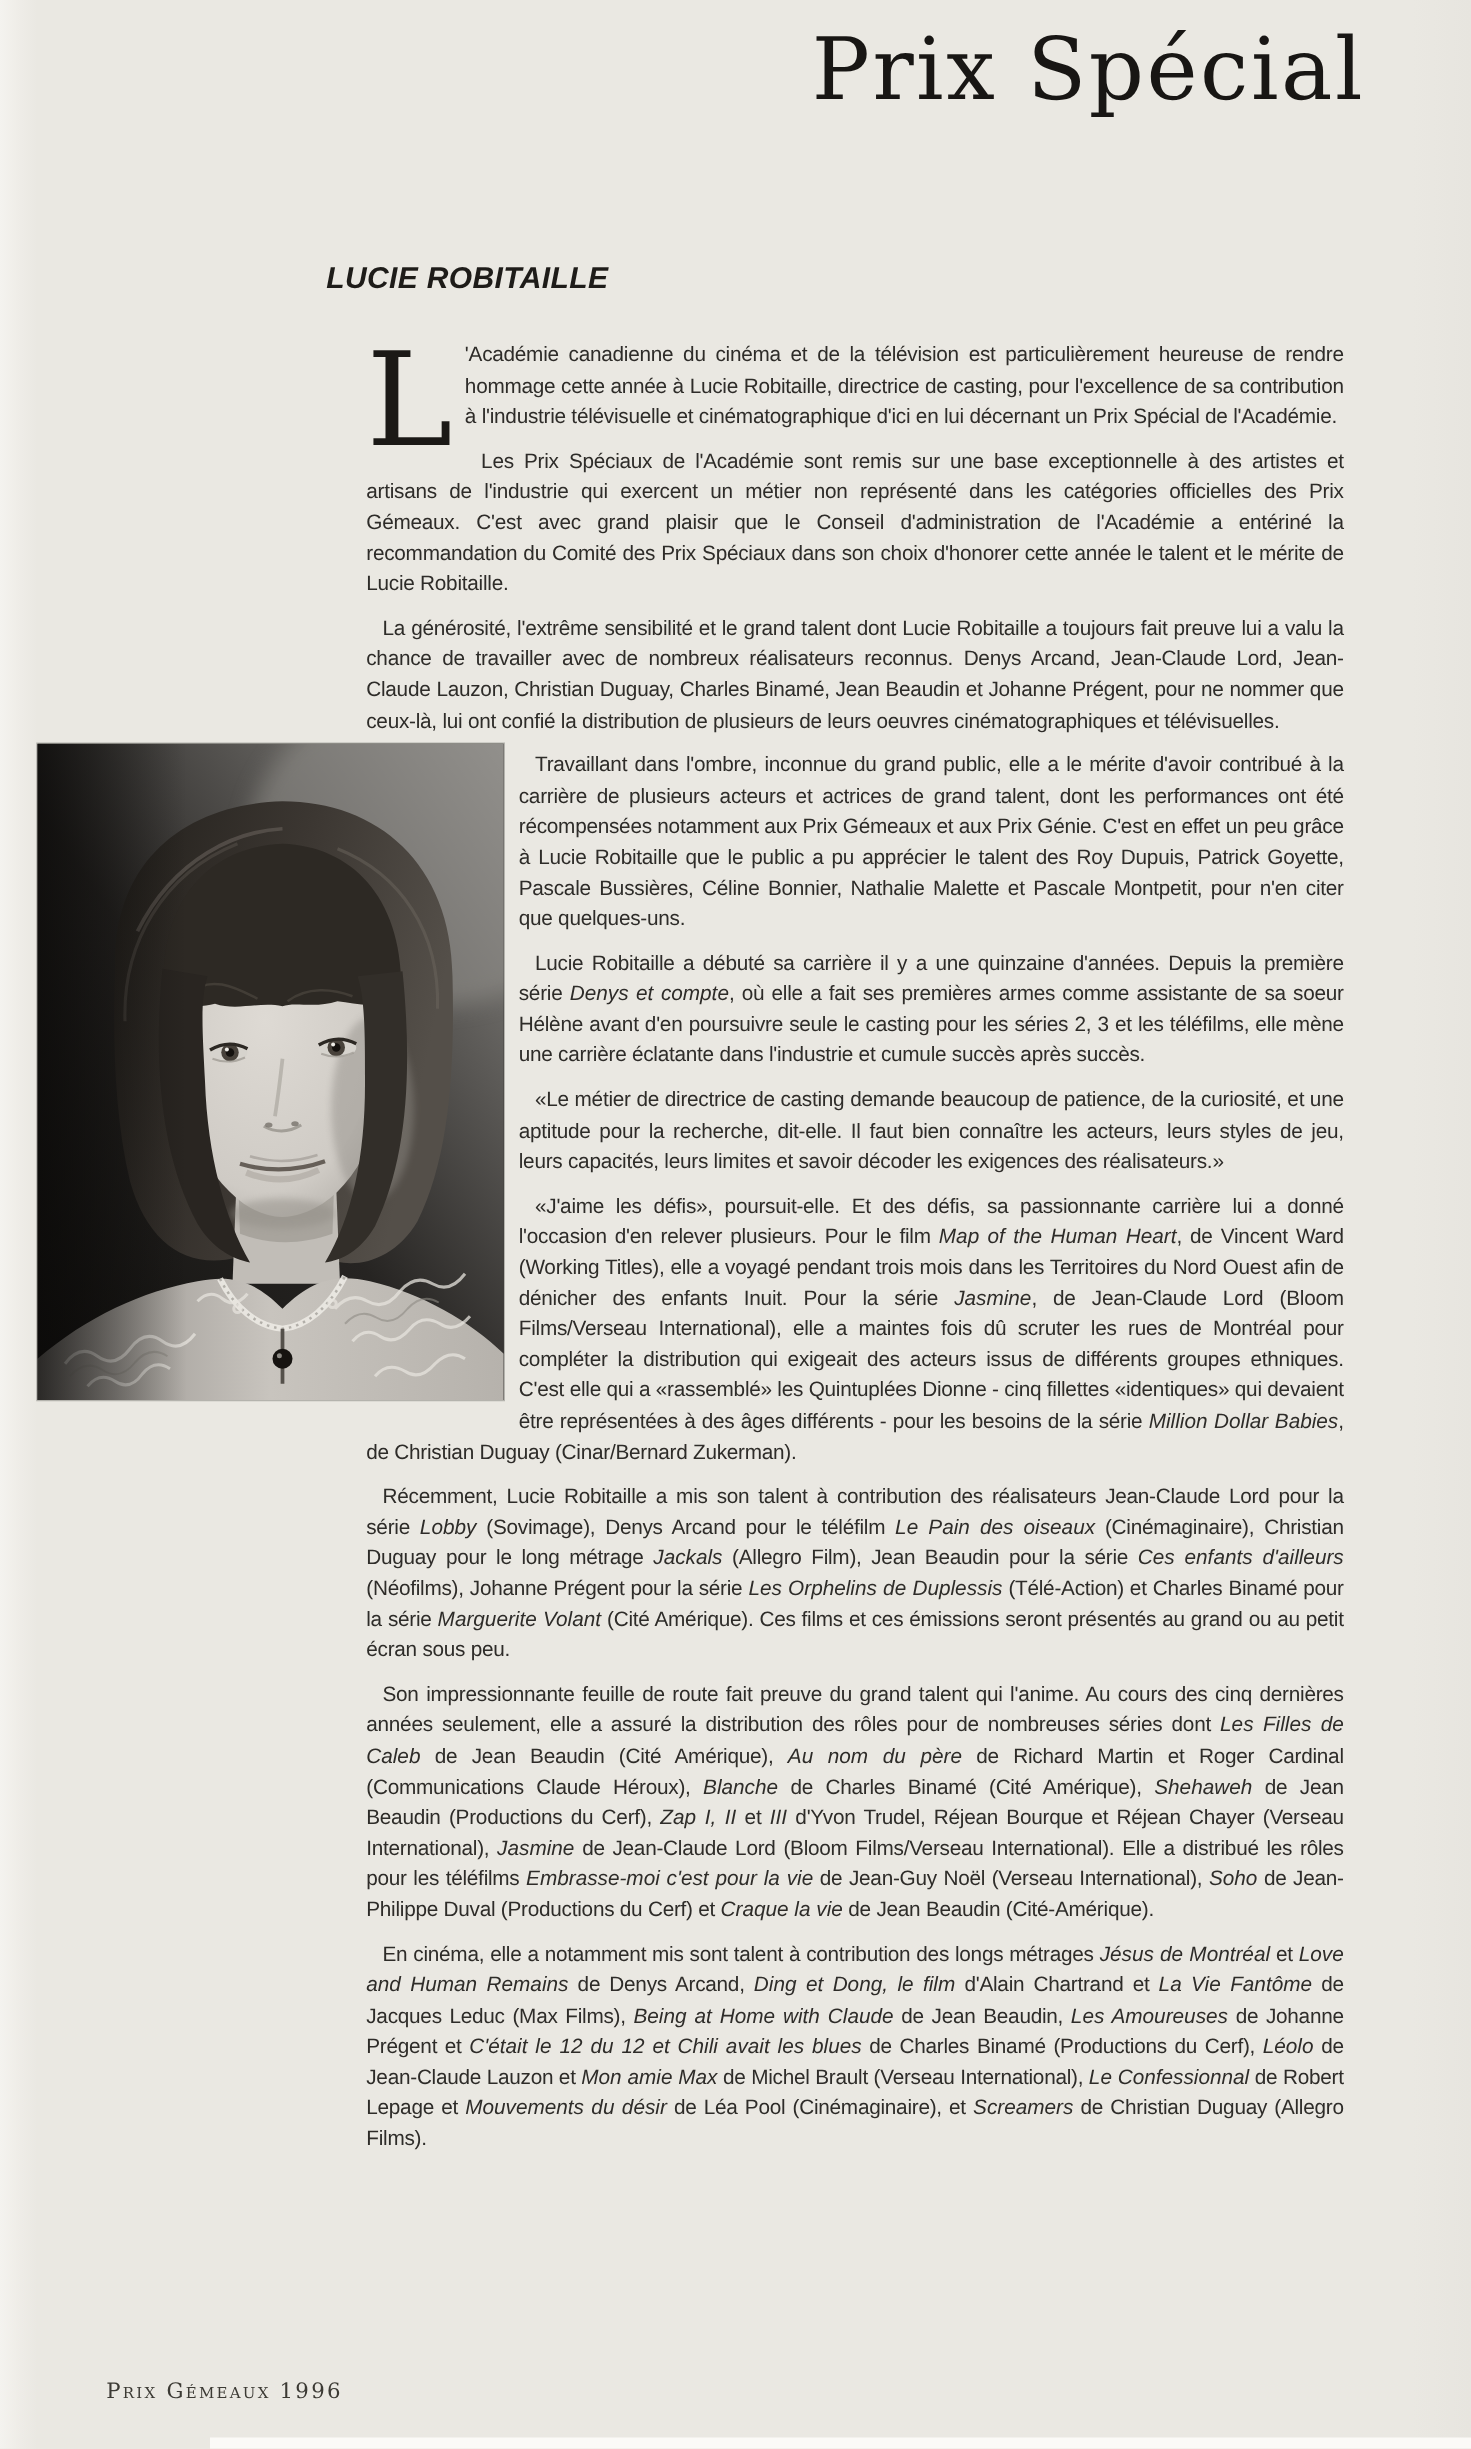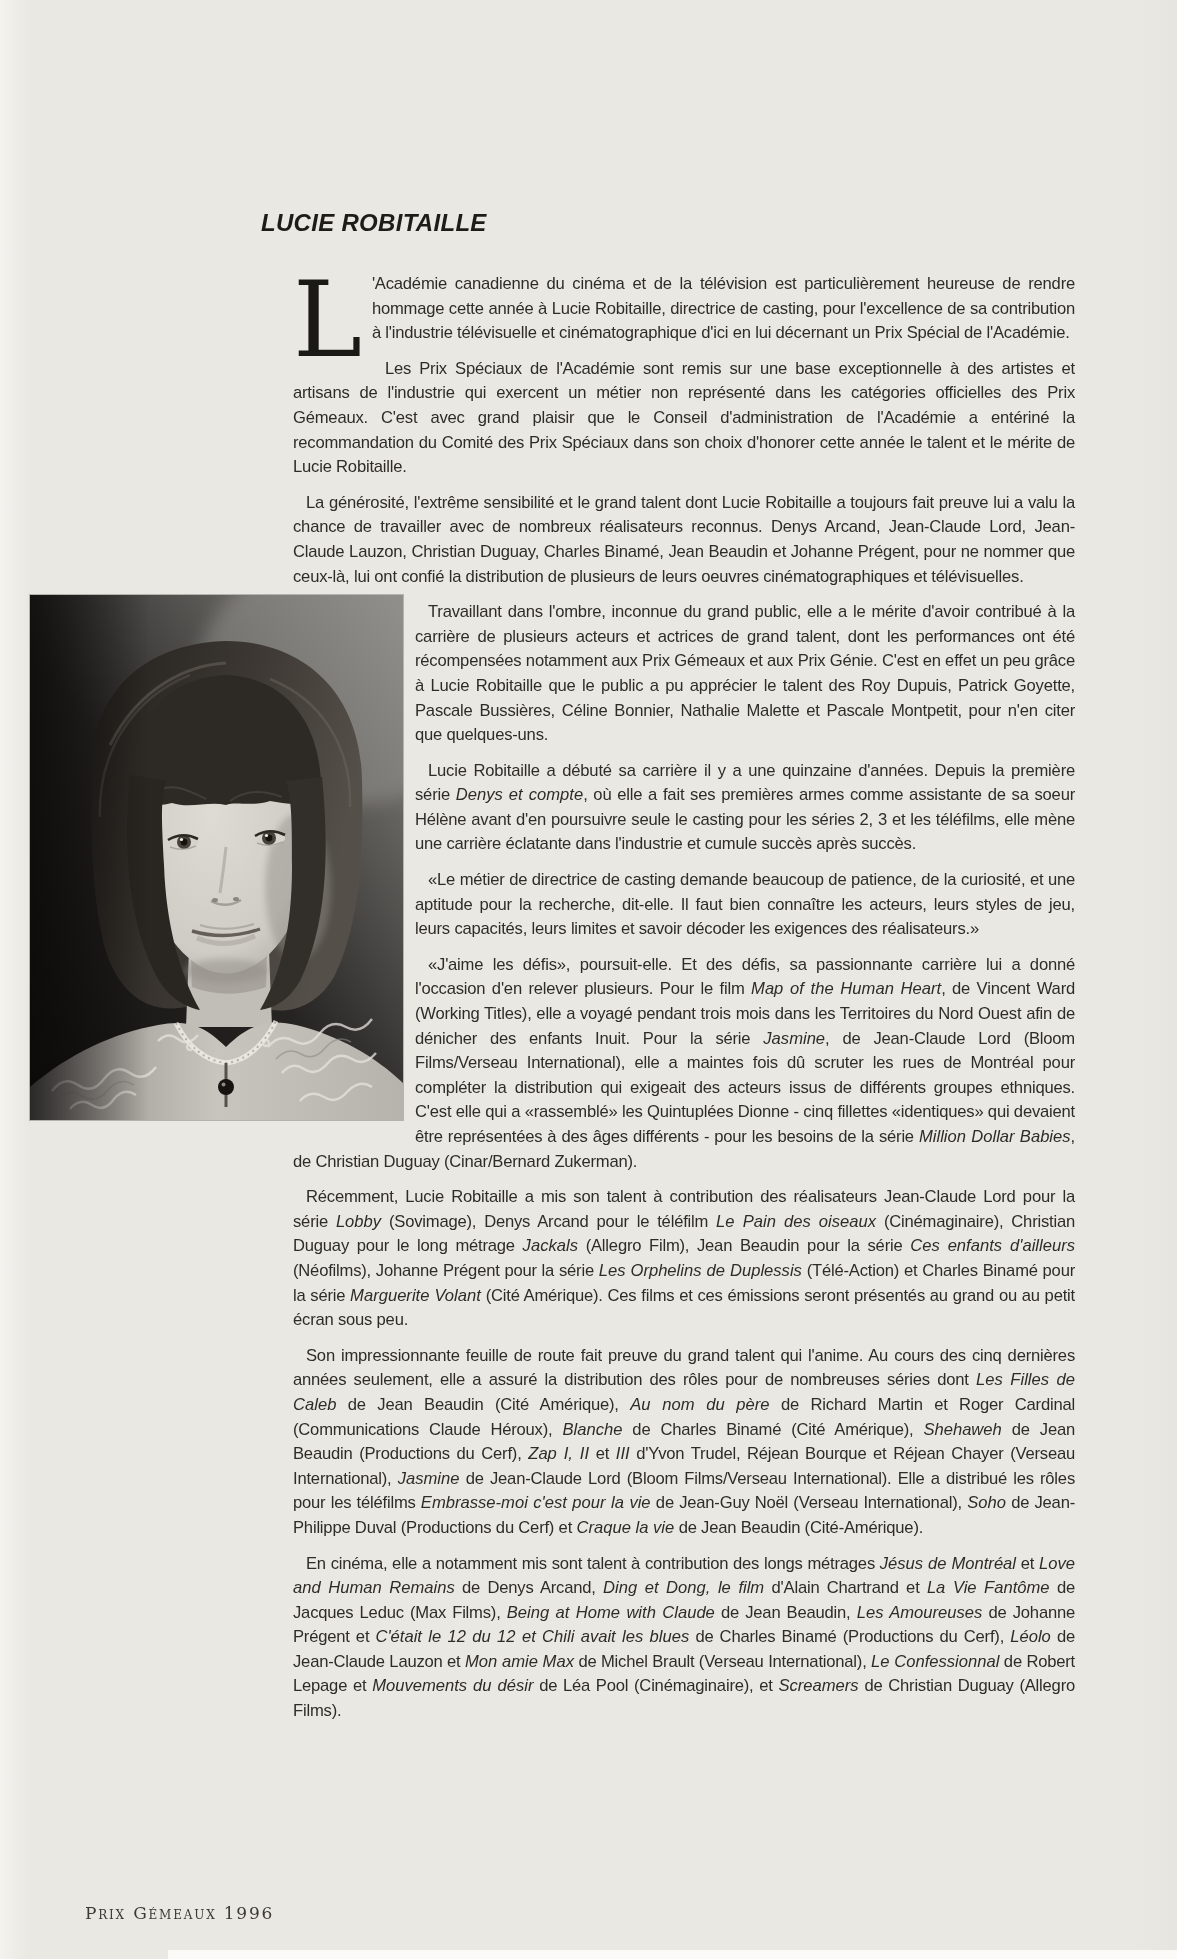--- a/index.html
+++ b/index.html
@@ -52,20 +52,21 @@
   }
   .bottom-strip{
     position:absolute;left:168px;right:0;bottom:0;height:9px;
     background:#fbfaf7;
   }
 </style>
 </head>
 <body>
 
 <div class="title">
+  <div class="l1">Prix Spécial</div>
 </div>
 
 <div class="heading">LUCIE ROBITAILLE</div>
 
 <div class="article">
   <div id="paras-before">
       <p class="para first"><span class="dropcap">L</span><span>'Académie canadienne du cinéma et de la télévision est particulièrement heureuse de rendre hommage cette année à Lucie Robitaille, directrice de casting, pour l'excellence de sa contribution à l'industrie télévisuelle et cinématographique d'ici en lui décernant un Prix Spécial de l'Académie.</span></p>
       <p class="para"><span>Les Prix Spéciaux de l'Académie sont remis sur une base exceptionnelle à des artistes et artisans de l'industrie qui exercent un métier non représenté dans les catégories officielles des Prix Gémeaux. C'est avec grand plaisir que le Conseil d'administration de l'Académie a entériné la recommandation du Comité des Prix Spéciaux dans son choix d'honorer cette année le talent et le mérite de Lucie Robitaille.</span></p>
       <p class="para"><span>La générosité, l'extrême sensibilité et le grand talent dont Lucie Robitaille a toujours fait preuve lui a valu la chance de travailler avec de nombreux réalisateurs reconnus. Denys Arcand, Jean-Claude Lord, Jean-Claude Lauzon, Christian Duguay, Charles Binamé, Jean Beaudin et Johanne Prégent, pour ne nommer que ceux-là, lui ont confié la distribution de plusieurs de leurs oeuvres cinématographiques et télévisuelles.</span></p>
     </div>

